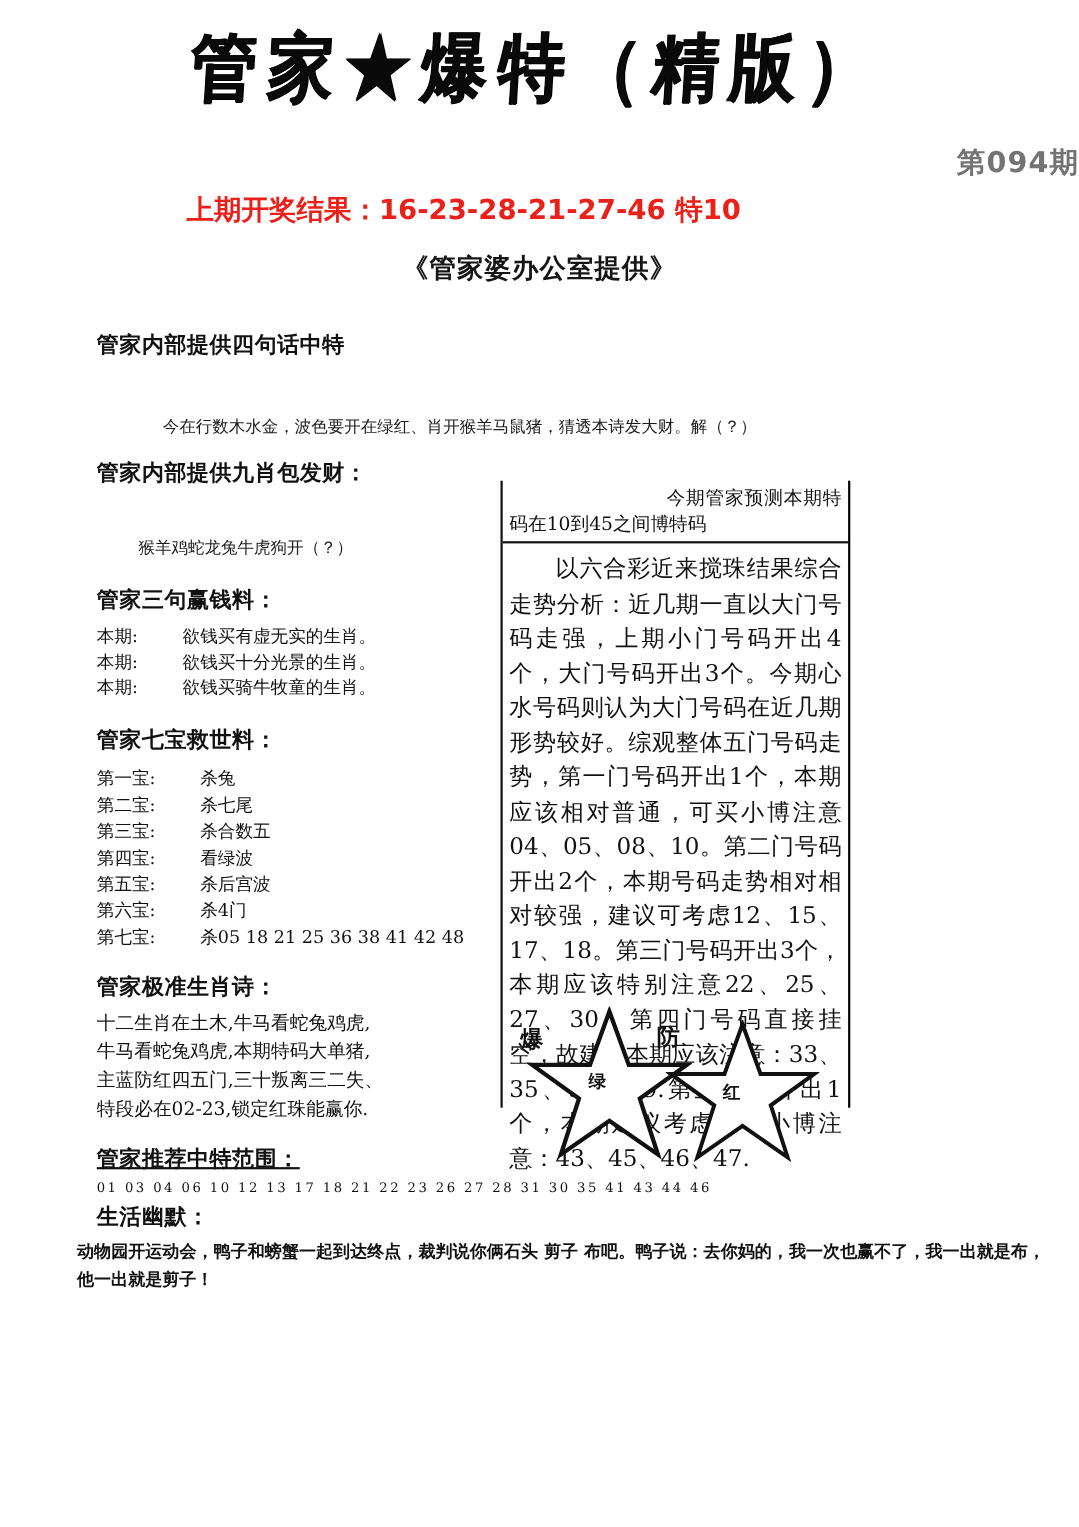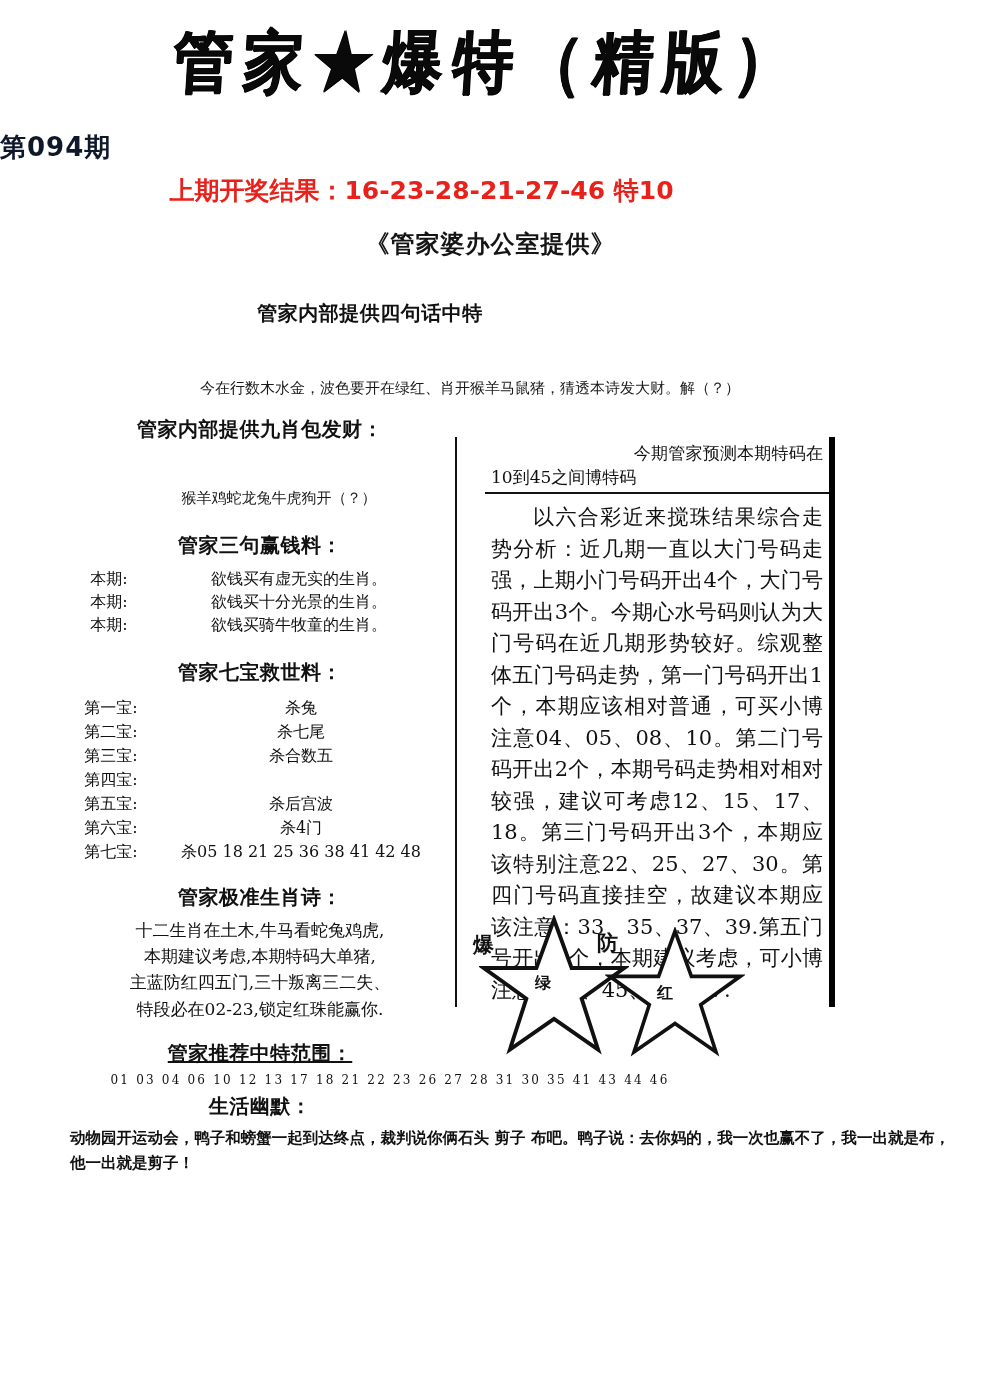--- a/index.html
+++ b/index.html
@@ -42,26 +42,26 @@
     transform-origin: center top;
     text-shadow: 1px 0 0 #000, 0 1px 0 #000, -0.5px 0 0 #000;
     white-space: nowrap;
   }
 
   .issue-no {
     position: absolute;
     top: 130px;
     left: 0;
     width: 981px;
-    text-align: left;
+    text-align: right;
     font-family: "DejaVu Sans", "Liberation Sans", sans-serif;
     font-size: 26px;
     font-weight: 700;
     letter-spacing: 1px;
-    color: #0f172a;
+    color: #737373;
   }
 
   .last-result {
     position: absolute;
     top: 174px;
     left: 0;
     width: 843px;
     text-align: center;
     font-family: "DejaVu Sans", "Liberation Sans", sans-serif;
     font-size: 25px;
@@ -80,23 +80,22 @@
     font-size: 24px;
     font-weight: 700;
     color: #151515;
     letter-spacing: 1px;
   }
 
   
   .left-col {
     position: absolute;
     top: 300px;
-    left: 70px;
+    left: 88px;
     width: 380px;
-    text-align: center;
   }
 
   .sec-head {
     font-family: "DejaVu Serif", "Liberation Serif", serif;
     font-size: 20px;
     font-weight: 700;
     color: #111;
     letter-spacing: 0.5px;
     margin: 0;
   }
@@ -117,20 +116,21 @@
   }
   .kv-key { width: 78px; flex: none; }
   .kv-val { flex: 1; }
 
   .jewel-row {
     display: flex;
     font-family: "DejaVu Serif", "Liberation Serif", serif;
     font-size: 16px;
     color: #111;
     line-height: 1.50;
+    gap: 12px;
   }
   .jewel-key { width: 82px; flex: none; }
   .jewel-val { flex: 1; white-space: nowrap; }
 
   .poem-body-line {
     font-family: "DejaVu Serif", "Liberation Serif", serif;
     font-size: 17px;
     color: #111;
     line-height: 1.55;
     white-space: nowrap;
@@ -155,26 +155,25 @@
     line-height: 1.60;
     color: #111;
     text-align: justify;
   }
 
   
   .right-box {
     position: absolute;
     top: 437px;
     left: 455px;
-    width: 380px;
+    width: 318px;
     height: 570px;
     border-left: 2px solid #111;
-    border-right: 6px solid #000000;
+    border-right: 2px solid #000000;
     box-sizing: border-box;
-    padding-left: 28px;
   }
   .rb-intro {
     padding: 4px 6px 0 6px;
     font-family: "DejaVu Serif", "Liberation Serif", serif;
     font-size: 17px;
     line-height: 1.42;
     color: #111;
     text-align: justify;
     text-indent: 8.4em;
     border-bottom: 2px solid #111;
@@ -266,40 +265,41 @@
       <div class="jewel-row">
         <span class="jewel-key">第二宝:</span>
         <span class="jewel-val">杀七尾</span>
       </div>
       <div class="jewel-row">
         <span class="jewel-key">第三宝:</span>
         <span class="jewel-val">杀合数五</span>
       </div>
       <div class="jewel-row">
         <span class="jewel-key">第四宝:</span>
+        <span class="jewel-val">看绿波</span>
       </div>
       <div class="jewel-row">
         <span class="jewel-key">第五宝:</span>
         <span class="jewel-val">杀后宫波</span>
       </div>
       <div class="jewel-row">
         <span class="jewel-key">第六宝:</span>
         <span class="jewel-val">杀4门</span>
       </div>
       <div class="jewel-row">
         <span class="jewel-key">第七宝:</span>
         <span class="jewel-val">杀05 18 21 25 36 38 41 42 48</span>
       </div>
     </div>
 
     <div class="sec-head" style="margin-top:20px;">管家极准生肖诗：</div>
 
     <div style="margin-top:6px;">
       <div class="poem-body-line">十二生肖在土木,牛马看蛇兔鸡虎,</div>
-      <div class="poem-body-line">本期建议考虑,本期特码大单猪,</div>
+      <div class="poem-body-line">牛马看蛇兔鸡虎,本期特码大单猪,</div>
       <div class="poem-body-line">主蓝防红四五门,三十叛离三二失、</div>
       <div class="poem-body-line">特段必在02-23,锁定红珠能赢你.</div>
     </div>
 
     <div class="sec-head" style="margin-top:18px;text-decoration:underline;">管家推荐中特范围：</div>
 
     <div class="num-strip" style="margin-top:6px; width:640px;">01 03 04 06 10 12 13 17 18 21 22 23 26 27 28 31 30 35 41 43 44 46</div>
 
     <div class="sec-head" style="margin-top:6px;">生活幽默：</div>
   </div>

